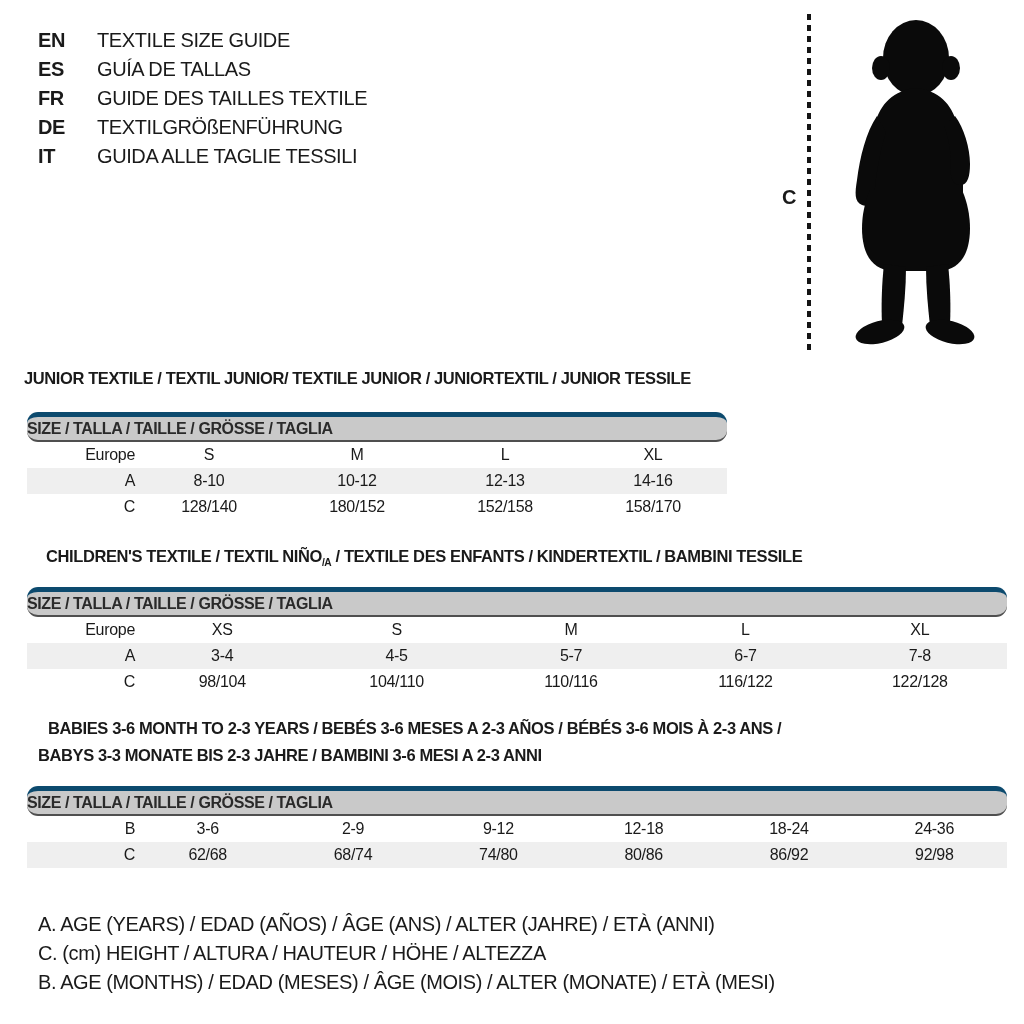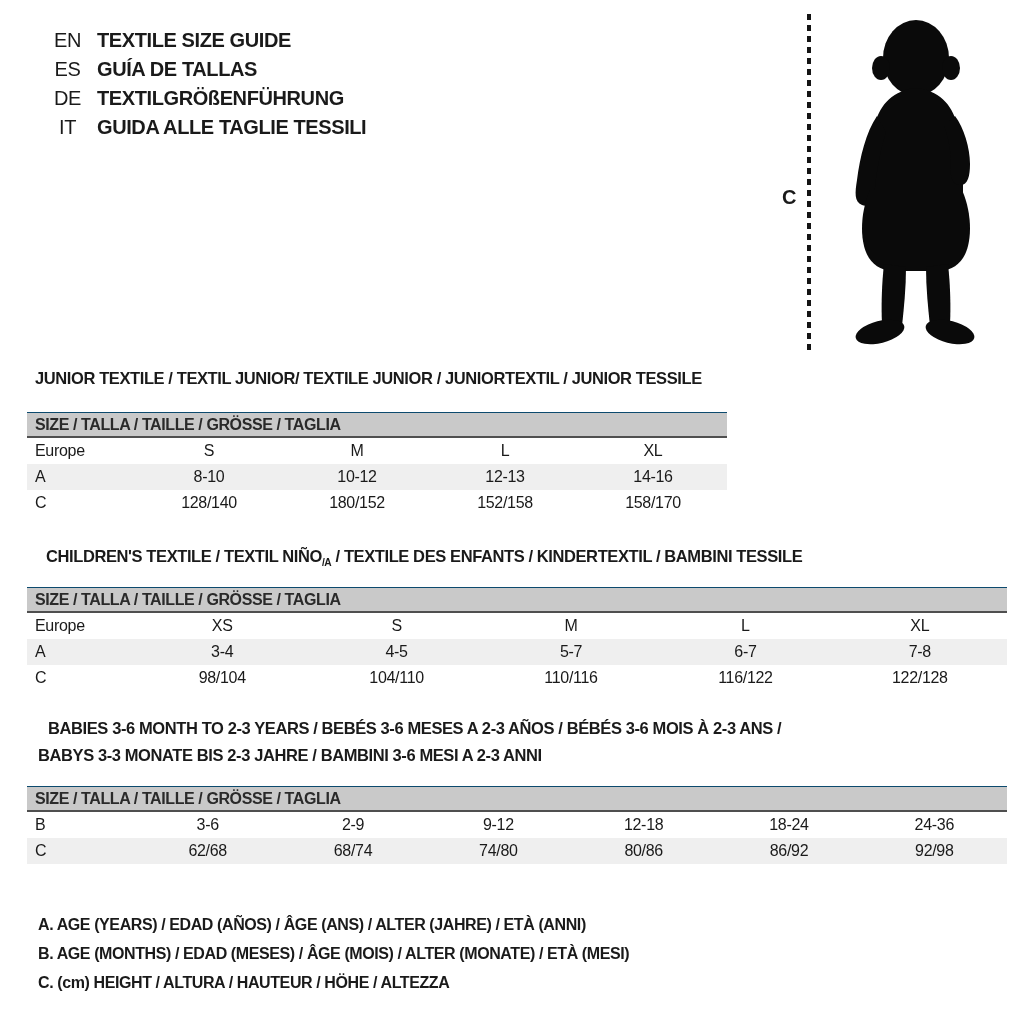--- a/index.html
+++ b/index.html
@@ -10,75 +10,78 @@
     color:#1a1a1a;
     position:relative;
     overflow:hidden;
     -webkit-font-smoothing:antialiased;
   }
   .abs{position:absolute;}
 
   
   .lang-list{top:26px;left:38px;}
   .lang-row{display:flex;height:29px;align-items:center;}
-  .lang-code{display:inline-block;width:59px;font-weight:normal;font-size:20px;letter-spacing:-0.4px;text-align:center;}
-  .lang-label{font-weight:bold;font-size:20px;letter-spacing:-0.4px;white-space:nowrap;}
+  .lang-code{display:inline-block;width:59px;font-weight:bold;font-size:20px;letter-spacing:-0.4px;}
+  .lang-label{font-weight:normal;font-size:20px;letter-spacing:-0.4px;white-space:nowrap;}
 
   
   .dotted-line{
     left:807px;top:14px;width:4px;height:338px;
     background:repeating-linear-gradient(to bottom,#141414 0 6px,transparent 6px 11px);
   }
   .c-label{left:782px;top:186px;font-weight:bold;font-size:20px;}
   .silhouette{left:823px;top:12px;}
 
   
   .section-title{
     font-weight:bold;font-size:16.5px;letter-spacing:-0.4px;white-space:nowrap;
   }
   .section-title sub{font-size:0.62em;}
-  .t-junior{top:369px;left:35px;}
+  .t-junior{top:369px;left:24px;}
   .t-children{top:547px;left:46px;}
   .t-babies-1{top:719px;left:48px;}
   .t-babies-2{top:746px;left:38px;}
 
   
   .size-table{left:27px;}
   .tbl-junior{top:412px;width:700px;}
   .tbl-children{top:587px;width:980px;}
   .tbl-babies{top:786px;width:980px;}
   .size-bar{
     height:23px;line-height:23px;
     background:var(--header-bar,#c9c9c9);
-    border-top:1px solid #0c4a6e;
+    border-top:5px solid #0c4a6e;
     border-bottom:2px solid var(--bar-border,#4f4f4f);
-    padding-left:8px;
     font-size:16px;font-weight:bold;letter-spacing:-0.4px;
-    color:#2a2a2a;white-space:nowrap;
+    color:#2a2a2a;white-space:nowrap;border-radius:11px;
   }
   .trow{display:flex;height:26px;align-items:center;font-size:16px;letter-spacing:-0.3px;}
   .trow.alt{background:var(--row-alt,#efefef);}
   .cell{flex:1;text-align:center;}
-  .cell.label{flex:0 0 100px;text-align:left;padding-left:8px;}
+  .cell.label{flex:0 0 100px;text-align:right;padding-left:8px;}
 
   
   .legend{top:910px;left:38px;}
-  .legend-line{height:29px;line-height:29px;font-weight:bold;font-size:16px;letter-spacing:-0.4px;white-space:nowrap;}
+  .legend-line{height:29px;line-height:29px;font-weight:normal;font-size:20px;letter-spacing:-0.4px;white-space:nowrap;}
 </style>
 </head>
 <body style="color: rgb(26, 26, 26);">
 
 <div class="abs lang-list">
   <div class="lang-row">
     <span class="lang-code">EN</span>
     <span class="lang-label">TEXTILE SIZE GUIDE</span>
   </div>
   <div class="lang-row">
     <span class="lang-code">ES</span>
     <span class="lang-label">GUÍA DE TALLAS</span>
+  </div>
+  <div class="lang-row">
+    <span class="lang-code">FR</span>
+    <span class="lang-label">GUIDE DES TAILLES TEXTILE</span>
   </div>
   <div class="lang-row">
     <span class="lang-code">DE</span>
     <span class="lang-label">TEXTILGRÖßENFÜHRUNG</span>
   </div>
   <div class="lang-row">
     <span class="lang-code">IT</span>
     <span class="lang-label">GUIDA ALLE TAGLIE TESSILI</span>
   </div>
 </div>
@@ -175,15 +178,15 @@
     <span class="cell">68/74</span>
     <span class="cell">74/80</span>
     <span class="cell">80/86</span>
     <span class="cell">86/92</span>
     <span class="cell">92/98</span>
   </div>
 </div>
 
 <div class="abs legend">
   <div class="legend-line">A. AGE (YEARS) / EDAD (AÑOS) / ÂGE (ANS) / ALTER (JAHRE) / ETÀ (ANNI)</div>
+  <div class="legend-line">C. (cm) HEIGHT / ALTURA / HAUTEUR / HÖHE / ALTEZZA</div>
   <div class="legend-line">B. AGE (MONTHS) / EDAD (MESES) / ÂGE (MOIS) / ALTER (MONATE) / ETÀ (MESI)</div>
-  <div class="legend-line">C. (cm) HEIGHT / ALTURA / HAUTEUR / HÖHE / ALTEZZA</div>
 </div>
 
 </body></html>

